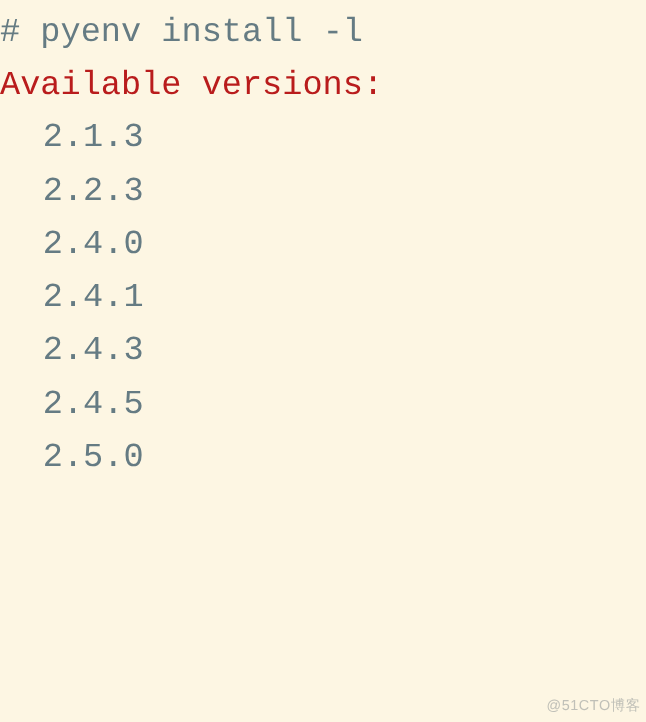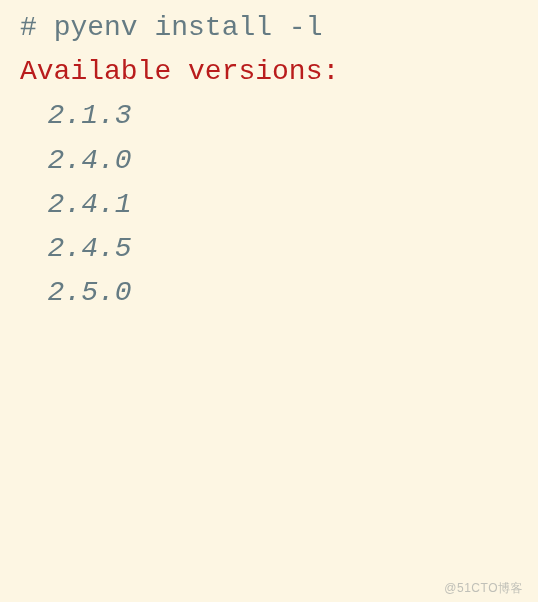--- a/index.html
+++ b/index.html
@@ -18,49 +18,50 @@
       position: relative;
       overflow: hidden;
       padding-top: 6px;
     }
     .terminal {
       width: 100%;
       height: 100%;
     }
     .line {
       white-space: pre;
-      padding-left: 20px;
+      padding-left: 0;
     }
     .prompt {
       color: #657b83;
     }
     .label {
       color: #b91c1c;
     }
     .version {
-      padding-left: 14px;
+      padding-left: 2px;
       color: #657b83;
-      font-style: italic;
     }
     .watermark {
       position: absolute;
-      right: 15px;
+      right: 4px;
       bottom: 4px;
       font-size: 12px;
       color: #c0c0b8;
       font-family: sans-serif;
       letter-spacing: 0.5px;
     }
   </style>
 </head>
 <body>
 
 <div class="terminal">
   <div class="line"><span class="prompt">#</span> <span>pyenv install -l</span></div>
   <div class="line label">Available versions:</div>
   <div class="line version">  <span>2.1.3</span></div>
+  <div class="line version">  <span>2.2.3</span></div>
   <div class="line version">  <span>2.4.0</span></div>
   <div class="line version">  <span>2.4.1</span></div>
+  <div class="line version">  <span>2.4.3</span></div>
   <div class="line version">  <span>2.4.5</span></div>
   <div class="line version">  <span>2.5.0</span></div>
 </div>
 
 <div class="watermark">@51CTO博客</div>
 
 </body></html>

